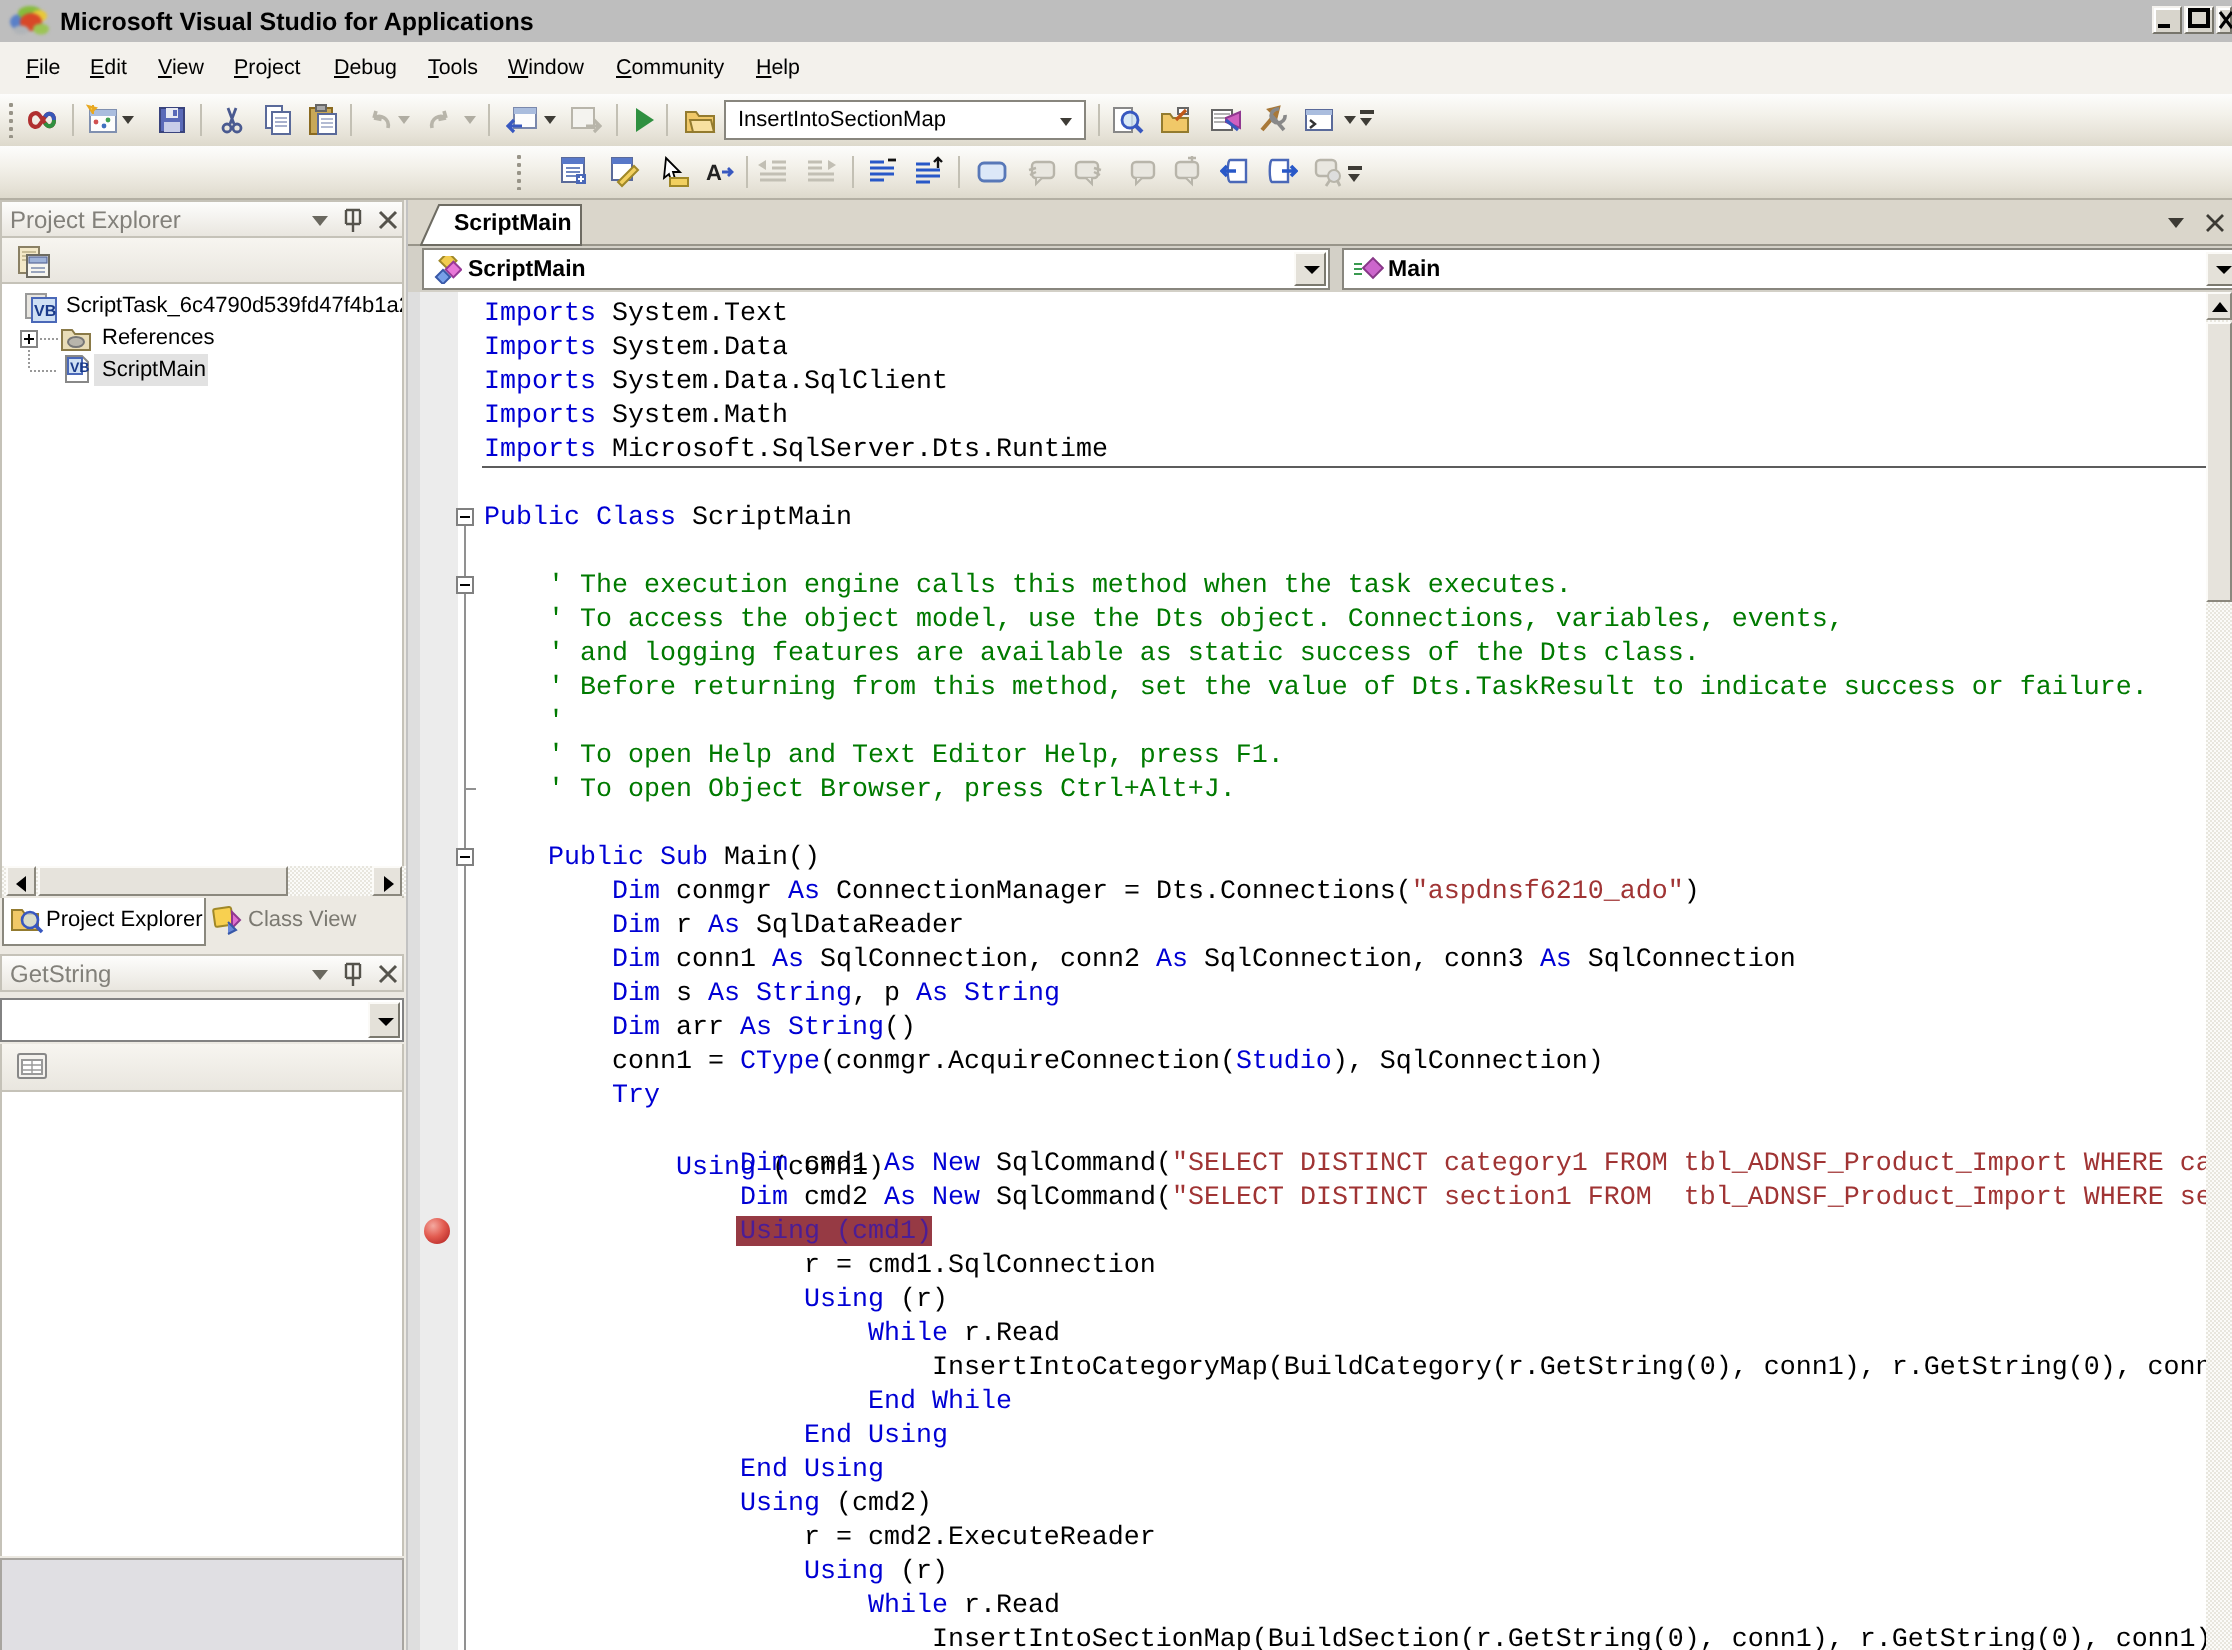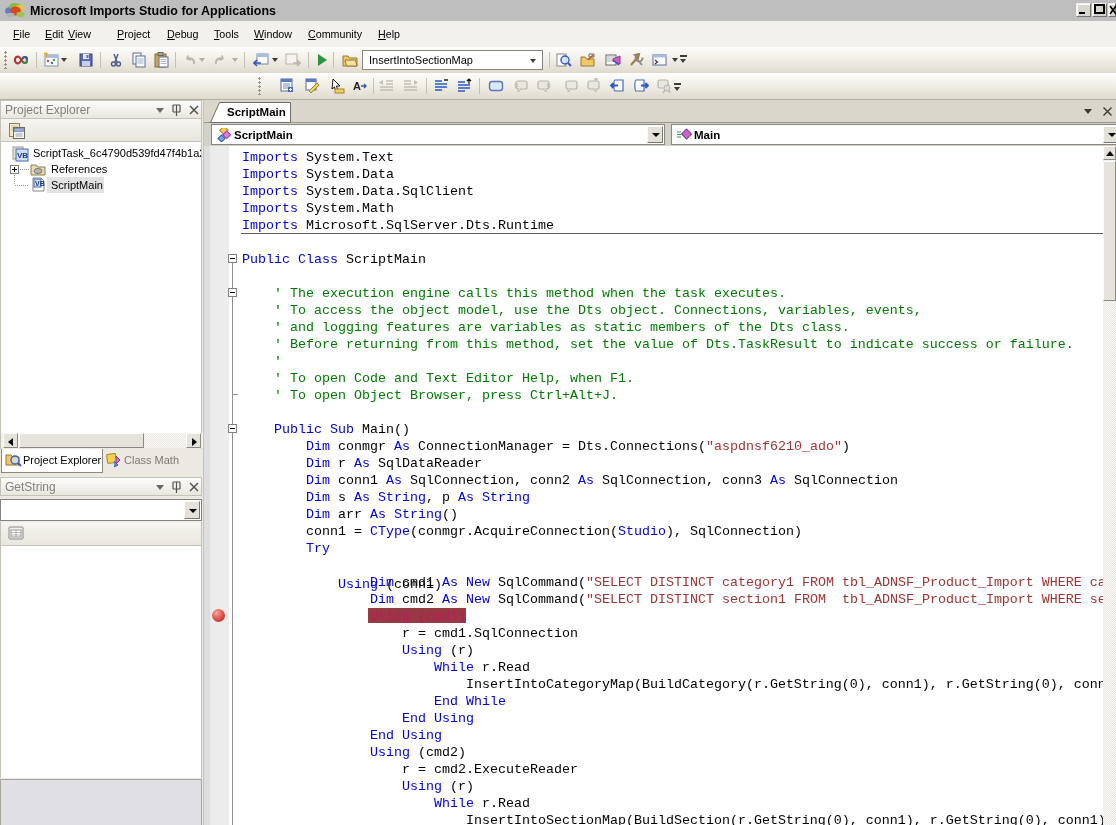--- a/index.html
+++ b/index.html
@@ -55,36 +55,36 @@
 
 <div id="titlebar">
   <svg class="abs" style="left:4px;top:2px;filter:blur(0.7px)" width="23" height="17" viewBox="0 0 23 17">
     <ellipse cx="6" cy="9" rx="5" ry="4" fill="#5a80c8"></ellipse>
     <ellipse cx="11" cy="4.5" rx="6" ry="3.5" fill="#86bc3c"></ellipse>
     <ellipse cx="15.5" cy="6" rx="4" ry="3" fill="#e8c838"></ellipse>
     <ellipse cx="11.5" cy="9" rx="5.5" ry="4.5" fill="#d84828"></ellipse>
     <ellipse cx="16.5" cy="12.5" rx="4" ry="2.8" fill="#9cc455"></ellipse>
     <ellipse cx="6.5" cy="13" rx="4" ry="2.2" fill="#b0b4b8"></ellipse>
   </svg>
-  <div id="title-text">Microsoft Imports Studio for Applications</div>
+  <div id="title-text">Microsoft Visual Studio for Applications</div>
   <div class="winbtn" style="left:1076px;"><svg width="13" height="12">
         <rect x="2" y="8" width="6" height="2" fill="#000"></rect>
       </svg></div>
   <div class="winbtn" style="left:1092px;"><svg width="13" height="12">
         <rect x="2" y="1" width="9" height="8" fill="none" stroke="#000" stroke-width="2"></rect>
       </svg></div>
   <div class="winbtn" style="left:1108px;width:8px;"><svg width="8" height="12">
         <path d="M1 2 L7 10 M7 2 L1 10" stroke="#000" stroke-width="1.5"></path>
       </svg></div>
 </div>
 
 <div id="menubar">
   <div class="mi" style="left:13px"><u>F</u>ile</div>
   <div class="mi" style="left:45px"><u>E</u>dit</div>
-  <div class="mi" style="left:68px"><u>V</u>iew</div>
+  <div class="mi" style="left:79px"><u>V</u>iew</div>
   <div class="mi" style="left:117px"><u>P</u>roject</div>
   <div class="mi" style="left:167px"><u>D</u>ebug</div>
   <div class="mi" style="left:214px"><u>T</u>ools</div>
   <div class="mi" style="left:254px"><u>W</u>indow</div>
   <div class="mi" style="left:308px"><u>C</u>ommunity</div>
   <div class="mi" style="left:378px"><u>H</u>elp</div>
 </div>
 
 <div id="tbband">
   <div class="tbrow" style="top:0"></div>
@@ -351,21 +351,21 @@
       <path d="M13 11 L16 14" stroke="#3858c0" stroke-width="1.8"></path>
     </svg>
     <div class="abs" style="left:21px;top:5px;font-size:11px;color:#000;white-space:nowrap;">Project Explorer</div>
   </div>
   <div class="abs" style="left:103px;top:449px;width:76px;height:24px;">
     <svg class="abs" style="left:3px;top:3px" width="17" height="16" viewBox="0 0 17 16">
       <rect x="1" y="2" width="9" height="9" rx="1" fill="#f8d050" stroke="#a08828" transform="rotate(-8 5 6)"></rect>
       <path d="M10 4 L14 8 L10 12 Z" fill="#e070d0" stroke="#903890"></path>
       <path d="M8 9 L12 13 L8 15" fill="#6888d8" stroke="#3858a8"></path>
     </svg>
-    <div class="abs" style="left:21px;top:5px;font-size:11px;color:#7b7971;white-space:nowrap;">Class Math</div>
+    <div class="abs" style="left:21px;top:5px;font-size:11px;color:#7b7971;white-space:nowrap;">Class View</div>
   </div>
 
   <div class="pane-hdr" style="top:477px;">
     <div class="hdr-txt">GetString</div>
     <div class="hdr-dn" style="left:155px;top:7px;"></div>
     <svg class="abs" style="left:170px;top:3px" width="11" height="13" viewBox="0 0 11 13">
       <path d="M5.5 1 L5.5 12 M2 1 L9 1 M2 8 L9 8 M2 1 L2 8 M9 1 L9 8" stroke="#55534c" stroke-width="1.2" fill="none"></path>
     </svg>
     <svg class="abs" style="left:187px;top:3px" width="12" height="12" viewBox="0 0 12 12">
       <path d="M2 2 L10 10 M10 2 L2 10" stroke="#55534c" stroke-width="1.5"></path>
@@ -447,37 +447,37 @@
   <div id="codeclip" style="position:absolute;left:210px;top:146px;width:893px;height:679px;overflow:hidden;">
       <div id="code" style="left:32px;top:3px;">
 <div class="cl" style="top:0px"><span class="k">Imports</span> System.Text</div>
 <div class="cl" style="top:17px"><span class="k">Imports</span> System.Data</div>
 <div class="cl" style="top:34px"><span class="k">Imports</span> System.Data.SqlClient</div>
 <div class="cl" style="top:51px"><span class="k">Imports</span> System.Math</div>
 <div class="cl" style="top:68px"><span class="k">Imports</span> Microsoft.SqlServer.Dts.Runtime</div>
 <div class="cl" style="top:102px"><span class="k">Public</span> <span class="k">Class</span> ScriptMain</div>
 <div class="cl" style="top:136px">    <span class="c">' The execution engine calls this method when the task executes.</span></div>
 <div class="cl" style="top:153px">    <span class="c">' To access the object model, use the Dts object. Connections, variables, events,</span></div>
-<div class="cl" style="top:170px">    <span class="c">' and logging features are variables as static members of the Dts class.</span></div>
+<div class="cl" style="top:170px">    <span class="c">' and logging features are available as static success of the Dts class.</span></div>
 <div class="cl" style="top:187px">    <span class="c">' Before returning from this method, set the value of Dts.TaskResult to indicate success or failure.</span></div>
 <div class="cl" style="top:204px">    <span class="c">'</span></div>
-<div class="cl" style="top:221px">    <span class="c">' To open Code and Text Editor Help, when F1.</span></div>
+<div class="cl" style="top:221px">    <span class="c">' To open Help and Text Editor Help, press F1.</span></div>
 <div class="cl" style="top:238px">    <span class="c">' To open Object Browser, press Ctrl+Alt+J.</span></div>
 <div class="cl" style="top:272px">    <span class="k">Public</span> <span class="k">Sub</span> Main()</div>
 <div class="cl" style="top:289px">        <span class="k">Dim</span> conmgr <span class="k">As</span> ConnectionManager = Dts.Connections(<span class="s">"aspdnsf6210_ado"</span>)</div>
 <div class="cl" style="top:306px">        <span class="k">Dim</span> r <span class="k">As</span> SqlDataReader</div>
 <div class="cl" style="top:323px">        <span class="k">Dim</span> conn1 <span class="k">As</span> SqlConnection, conn2 <span class="k">As</span> SqlConnection, conn3 <span class="k">As</span> SqlConnection</div>
 <div class="cl" style="top:340px">        <span class="k">Dim</span> s <span class="k">As</span> <span class="k">String</span>, p <span class="k">As</span> <span class="k">String</span></div>
 <div class="cl" style="top:357px">        <span class="k">Dim</span> arr <span class="k">As</span> <span class="k">String</span>()</div>
 <div class="cl" style="top:374px">        conn1 = <span class="k">CType</span>(conmgr.AcquireConnection(<span class="k">Studio</span>), SqlConnection)</div>
 <div class="cl" style="top:391px">        <span class="k">Try</span></div>
 <div class="cl" style="top:427px">            <span class="k">Using</span> (conn1)</div>
 <div class="cl" style="top:425px">                <span class="k">Dim</span> cmd1 <span class="k">As</span> <span class="k">New</span> SqlCommand(<span class="s">"SELECT DISTINCT category1 FROM tbl_ADNSF_Product_Import WHERE categ</span></div>
 <div class="cl" style="top:442px">                <span class="k">Dim</span> cmd2 <span class="k">As</span> <span class="k">New</span> SqlCommand(<span class="s">"SELECT DISTINCT section1 FROM  tbl_ADNSF_Product_Import WHERE sect</span></div>
-<div class="cl" style="top:459px">                <span style="color:#be185d">Using (cmd1)</span></div>
+<div class="cl" style="top:459px">                <span style="color:#4c1d95">Using (cmd1)</span></div>
 <div class="cl" style="top:476px">                    r = cmd1.SqlConnection</div>
 <div class="cl" style="top:493px">                    <span class="k">Using</span> (r)</div>
 <div class="cl" style="top:510px">                        <span class="k">While</span> r.Read</div>
 <div class="cl" style="top:527px">                            InsertIntoCategoryMap(BuildCategory(r.GetString(0), conn1), r.GetString(0), conn1</div>
 <div class="cl" style="top:544px">                        <span class="k">End</span> <span class="k">While</span></div>
 <div class="cl" style="top:561px">                    <span class="k">End</span> <span class="k">Using</span></div>
 <div class="cl" style="top:578px">                <span class="k">End</span> <span class="k">Using</span></div>
 <div class="cl" style="top:595px">                <span class="k">Using</span> (cmd2)</div>
 <div class="cl" style="top:612px">                    r = cmd2.ExecuteReader</div>
 <div class="cl" style="top:629px">                    <span class="k">Using</span> (r)</div>

